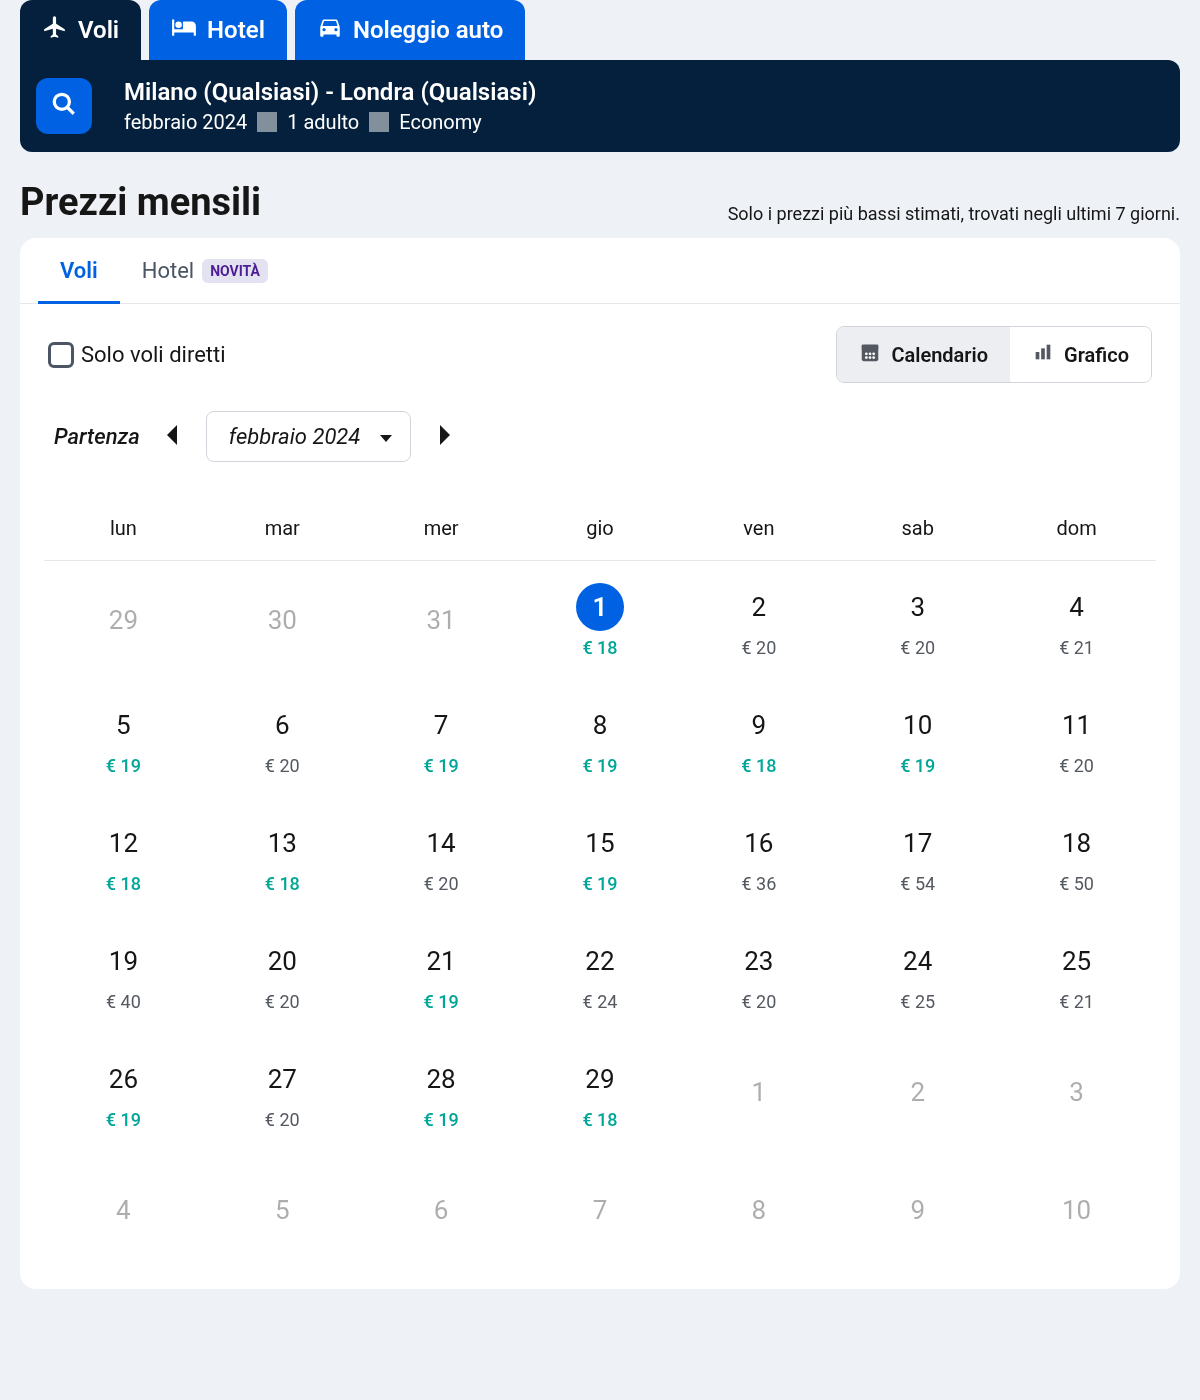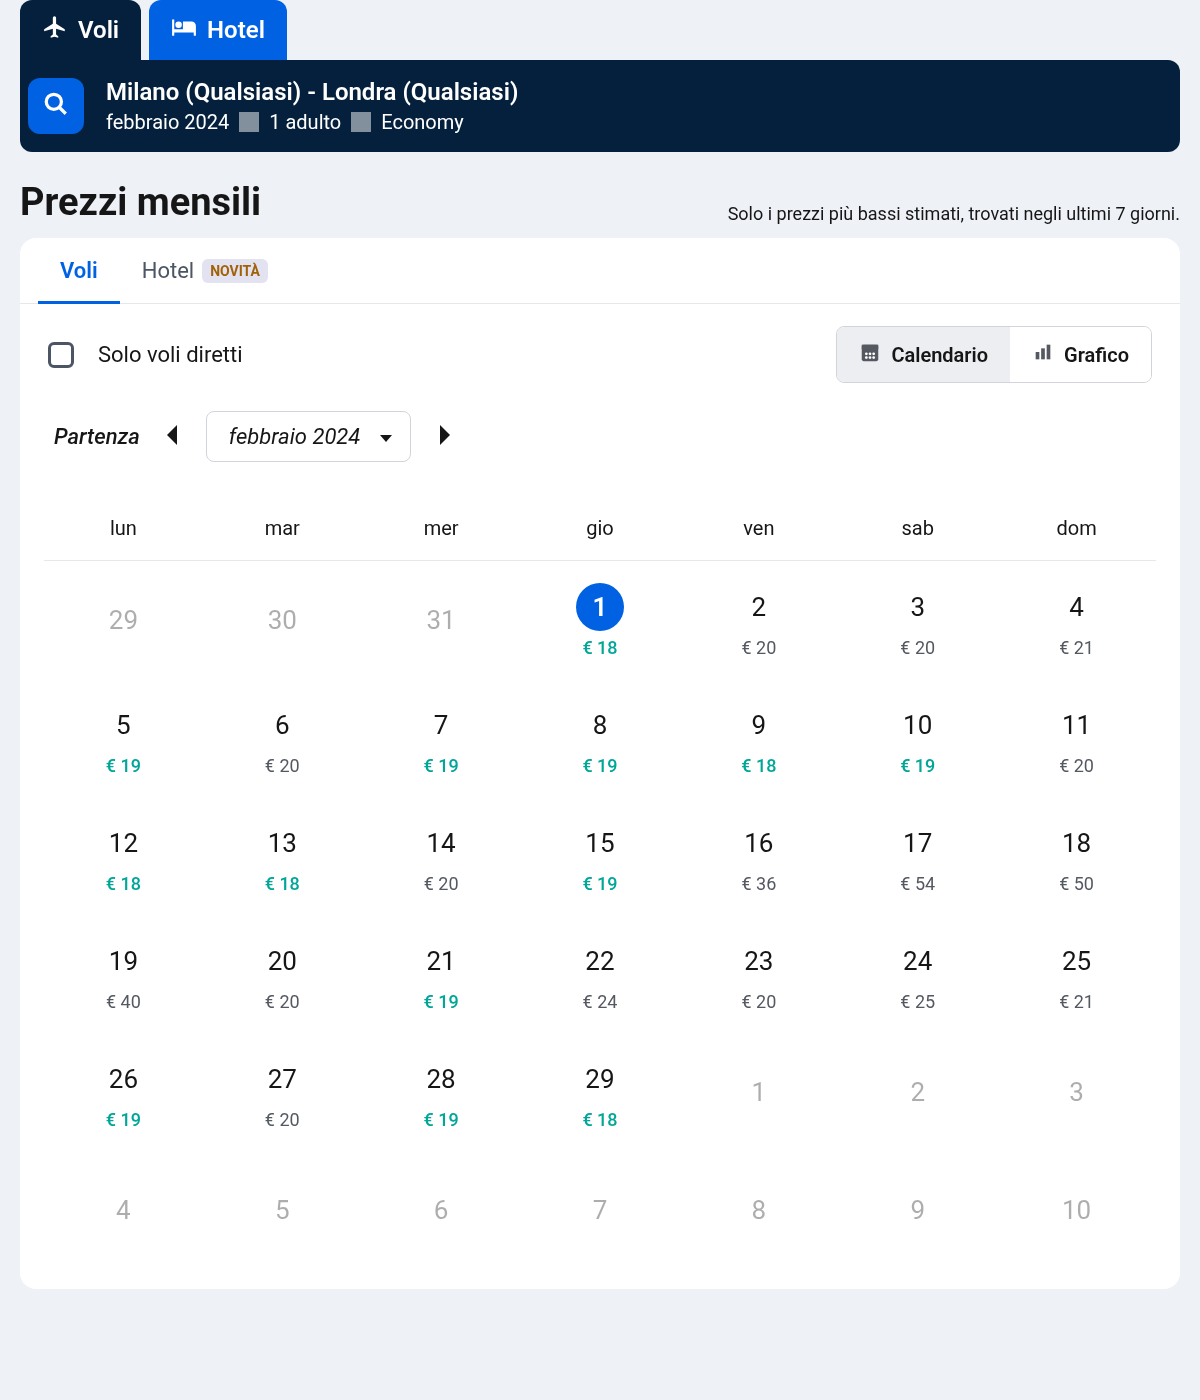--- a/index.html
+++ b/index.html
@@ -28,24 +28,24 @@
     cursor: pointer;
   }
   .nav-tab.active {
     background: #05203c;
   }
   .nav-tab svg { width: 26px; height: 26px; fill: #fff; }
   .search-bar {
     background: #05203c;
     border-radius: 0 12px 12px 12px;
     margin: 0 20px;
-    padding: 18px 8px;
-    display: flex;
-    align-items: center;
-    gap: 22px;
+    padding: 18px 16px;
+    display: flex;
+    align-items: center;
+    gap: 32px;
   }
   .search-btn {
     width: 56px;
     height: 56px;
     border-radius: 12px;
     background: #0062e3;
     display: flex;
     align-items: center;
     justify-content: center;
     cursor: pointer;
@@ -93,36 +93,36 @@
   }
   .inner-tab.active::after {
     content: "";
     position: absolute;
     left: 0; right: 0; bottom: -1px;
     height: 3px;
     background: #0062e3;
   }
   .badge {
     background: #e3e2f0;
-    color: #a16207;
+    color: #4c1d95;
     font-size: 14px;
     font-weight: 700;
     padding: 4px 8px;
     border-radius: 6px;
   }
   .controls-row {
     display: flex;
     justify-content: space-between;
     align-items: center;
     padding: 22px 28px 0;
   }
   .direct-only {
     display: flex;
     align-items: center;
-    gap: 24px;
+    gap: 7px;
     font-size: 22px;
     cursor: pointer;
   }
   .checkbox {
     width: 26px;
     height: 26px;
     border: 3px solid #4b5563;
     border-radius: 6px;
   }
   .view-toggle {
@@ -241,20 +241,28 @@
     </span>
     <span>Voli</span>
   </div>
   <div class="nav-tab">
     <span>
       <svg viewBox="0 0 24 24">
           <path d="M7 13a3 3 0 1 0 0-6 3 3 0 0 0 0 6zm12-6h-8v7H3V5H1v15h2v-3h18v3h2v-9a4 4 0 0 0-4-4z"></path>
         </svg>
     </span>
     <span>Hotel</span>
+  </div>
+  <div class="nav-tab">
+    <span>
+      <svg viewBox="0 0 24 24">
+          <path d="M18.92 6.01A1.5 1.5 0 0 0 17.5 5h-11A1.5 1.5 0 0 0 5.08 6.01L3 12v8a1 1 0 0 0 1 1h1a1 1 0 0 0 1-1v-1h12v1a1 1 0 0 0 1 1h1a1 1 0 0 0 1-1v-8l-2.08-5.99zM6.5 16a1.5 1.5 0 1 1 0-3 1.5 1.5 0 0 1 0 3zm11 0a1.5 1.5 0 1 1 0-3 1.5 1.5 0 0 1 0 3zM5 11l1.5-4.5h11L19 11H5z"></path>
+        </svg>
+    </span>
+    <span>Noleggio auto</span>
   </div>
 </div>
 
 <div class="search-bar">
   <div class="search-btn">
     <span>
       <svg viewBox="0 0 24 24">
           <circle cx="10" cy="10" r="7"></circle>
           <line x1="21" y1="21" x2="15" y2="15"></line>
         </svg>

